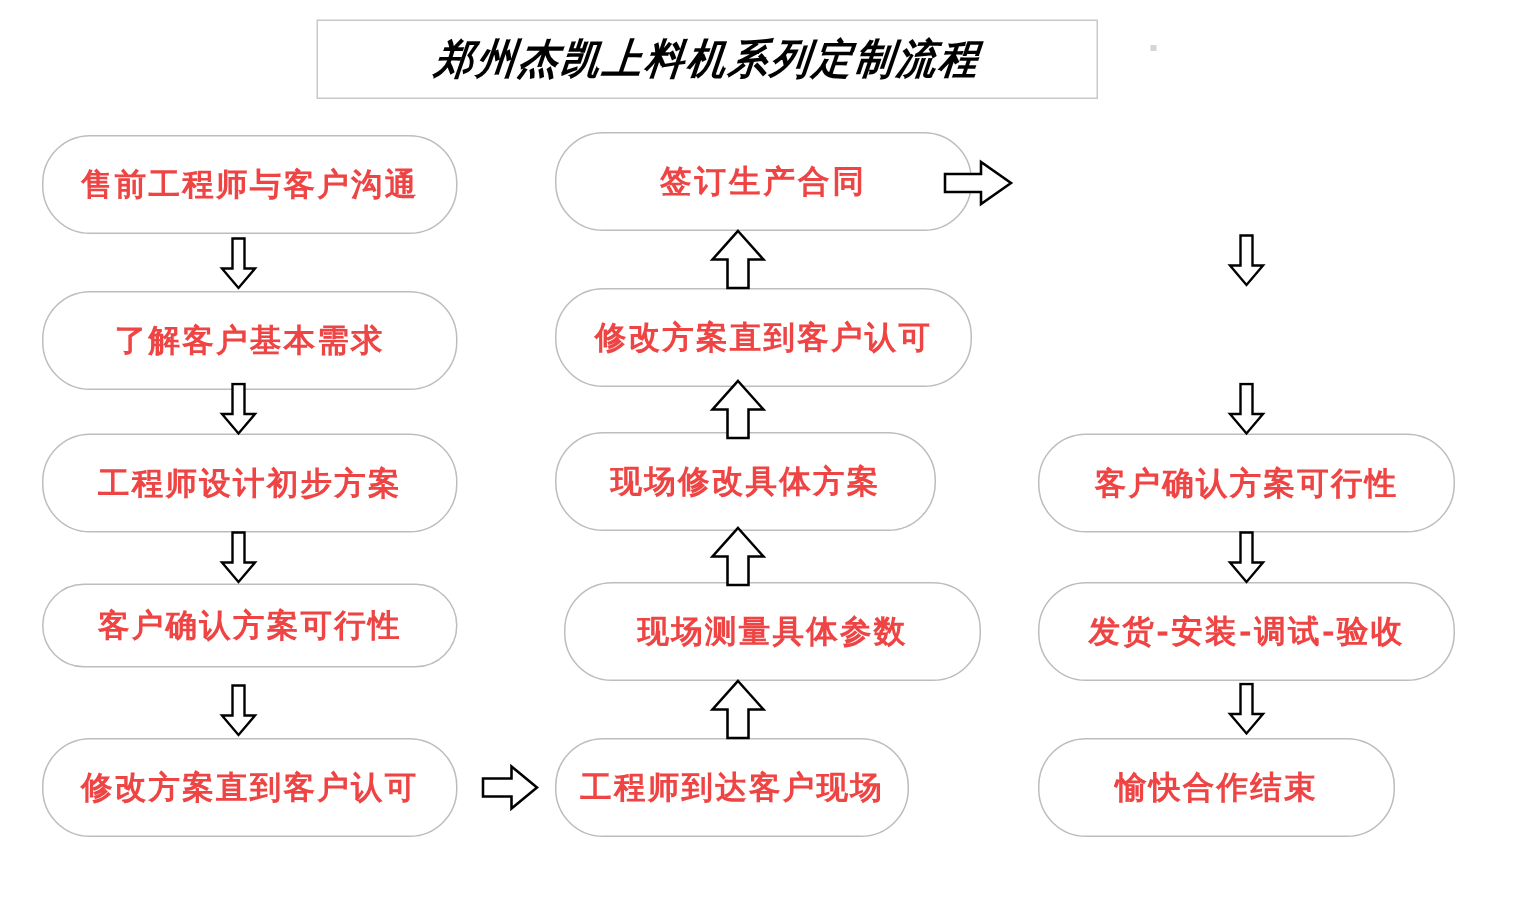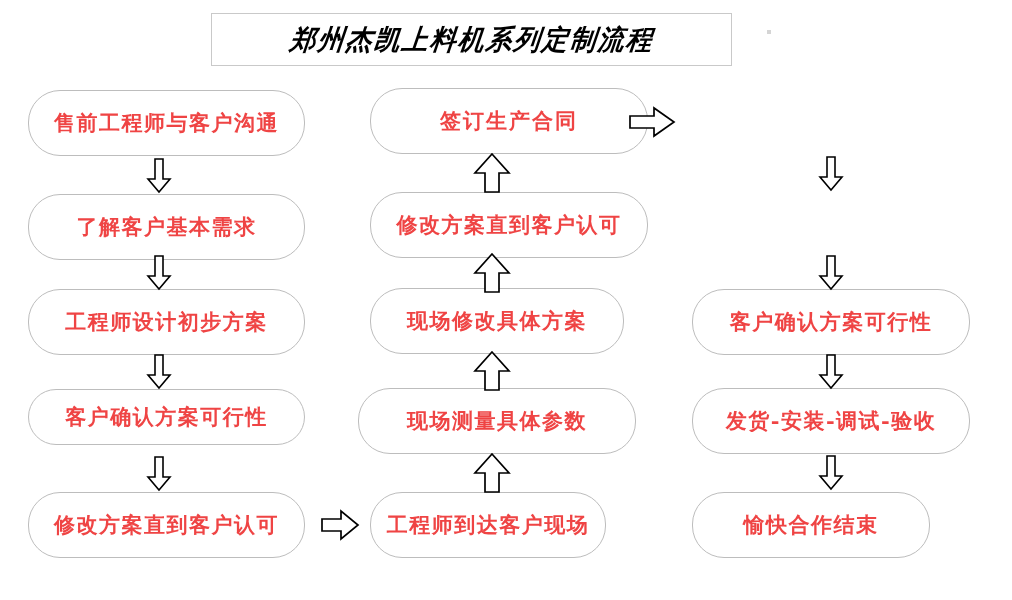--- a/index.html
+++ b/index.html
@@ -93,21 +93,21 @@
   </div>
   <div class="arrow" style="left:146px;top:456px;">
     <svg width="26" height="36" viewBox="0 0 26 36">
       <polygon points="9,1 17,1 17,21 24,21 13,34 2,21 9,21" fill="#ffffff" stroke="#000000" stroke-width="1.6" stroke-linejoin="miter"></polygon>
     </svg>
   </div>
 
   <div class="node narrow" style="left:370px;top:88px;width:278px;height:66px;">签订生产合同</div>
   <div class="node" style="left:370px;top:192px;width:278px;height:66px;">修改方案直到客户认可</div>
   <div class="node" style="left:370px;top:288px;width:254px;height:66px;">现场修改具体方案</div>
-  <div class="node" style="left:358px;top:388px;width:278px;height:66px;font-family:Liberation Serif, serif;">现场测量具体参数</div>
+  <div class="node" style="left:376px;top:388px;width:278px;height:66px;font-family:Liberation Serif, serif;">现场测量具体参数</div>
   <div class="node" style="left:370px;top:492px;width:236px;height:66px;">工程师到达客户现场</div>
 
   <div class="arrow" style="left:472px;top:152px;">
     <svg width="40" height="42" viewBox="0 0 40 42">
       <polygon points="20,2 37,21 27,21 27,40 13,40 13,21 3,21" fill="#ffffff" stroke="#000000" stroke-width="1.7" stroke-linejoin="miter"></polygon>
     </svg>
   </div>
   <div class="arrow" style="left:472px;top:252px;">
     <svg width="40" height="42" viewBox="0 0 40 42">
       <polygon points="20,2 37,21 27,21 27,40 13,40 13,21 3,21" fill="#ffffff" stroke="#000000" stroke-width="1.7" stroke-linejoin="miter"></polygon>

